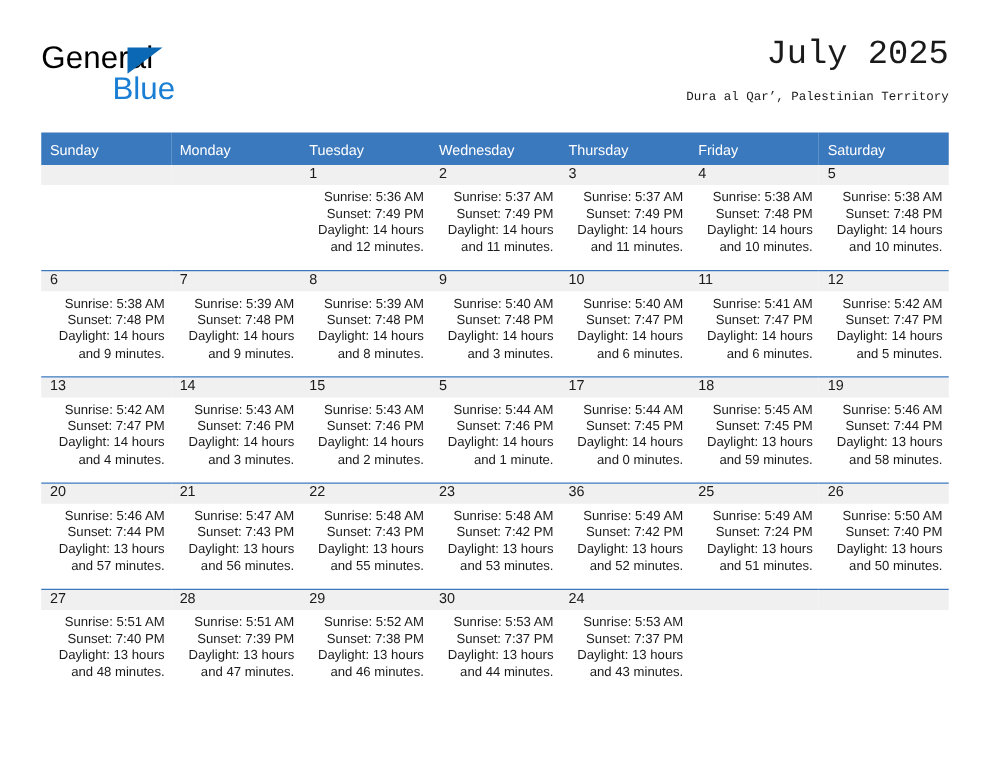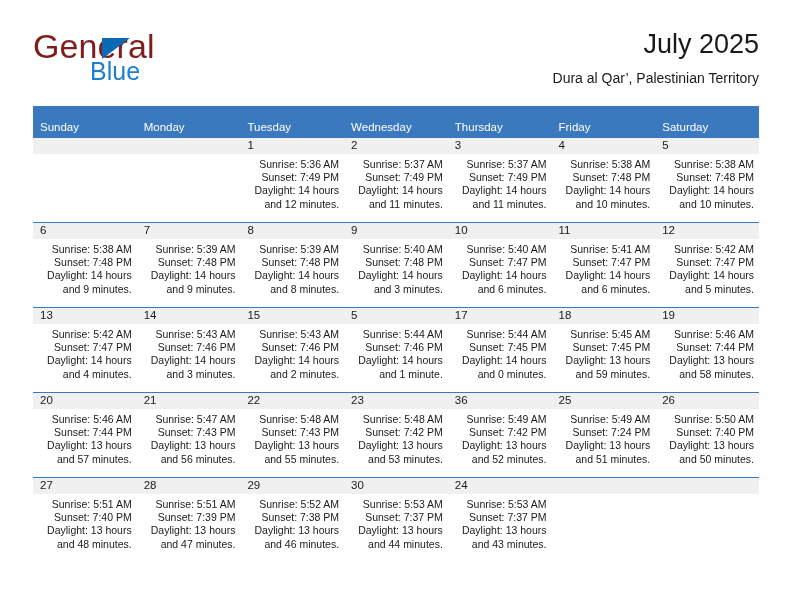--- a/index.html
+++ b/index.html
@@ -33,23 +33,23 @@
     position: absolute;
     left: 0;
     top: 4px;
     width: 260px;
     height: 60px;
   }
   .brand-general {
     position: absolute;
     left: 0;
     top: 0;
-    font-size: 34px;
+    font-size: 25px;
     letter-spacing: 0.1px;
-    color: #7f1d1d;
+    color: #000000;
     line-height: 28px;
   }
   .brand-tri {
     position: absolute;
     left: 69px;
     top: 6px;
     width: 0;
     height: 0;
     border-left: 28px solid #0a68b4;
     border-bottom: 21px solid transparent;
@@ -61,30 +61,31 @@
     font-size: 25px;
     color: #1a7fd4;
     line-height: 28px;
   }
 
   .title-block {
     position: absolute;
     right: 0;
     top: 0;
     text-align: right;
+    font-family: Liberation Mono, monospace;
   }
   .cal-title {
     font-size: 27px;
     color: #1a1a1a;
     line-height: 32px;
     white-space: nowrap;
   }
   .cal-subtitle {
     margin-top: 10px;
-    font-size: 14px;
+    font-size: 10px;
     color: #1a1a1a;
     line-height: 17px;
     white-space: nowrap;
   }
 
   
   .calendar {
     position: absolute;
     left: 33px;
     top: 106px;
@@ -94,21 +95,21 @@
     width: 726px;
     border-collapse: collapse;
     table-layout: fixed;
   }
   .cal-table th {
     background: #3b79be;
     color: #ffffff;
     font-size: 11.5px;
     font-weight: normal;
     text-align: left;
-    padding: 15px 0 5px 7px;
+    padding: 9px 0 5px 7px;
     height: 10px;
     border: none;
   }
   .cal-table td {
     vertical-align: top;
     padding: 0;
     border: none;
     border-top: 1px solid #3b79be;
     height: 84px;
     width: 103.71px;

